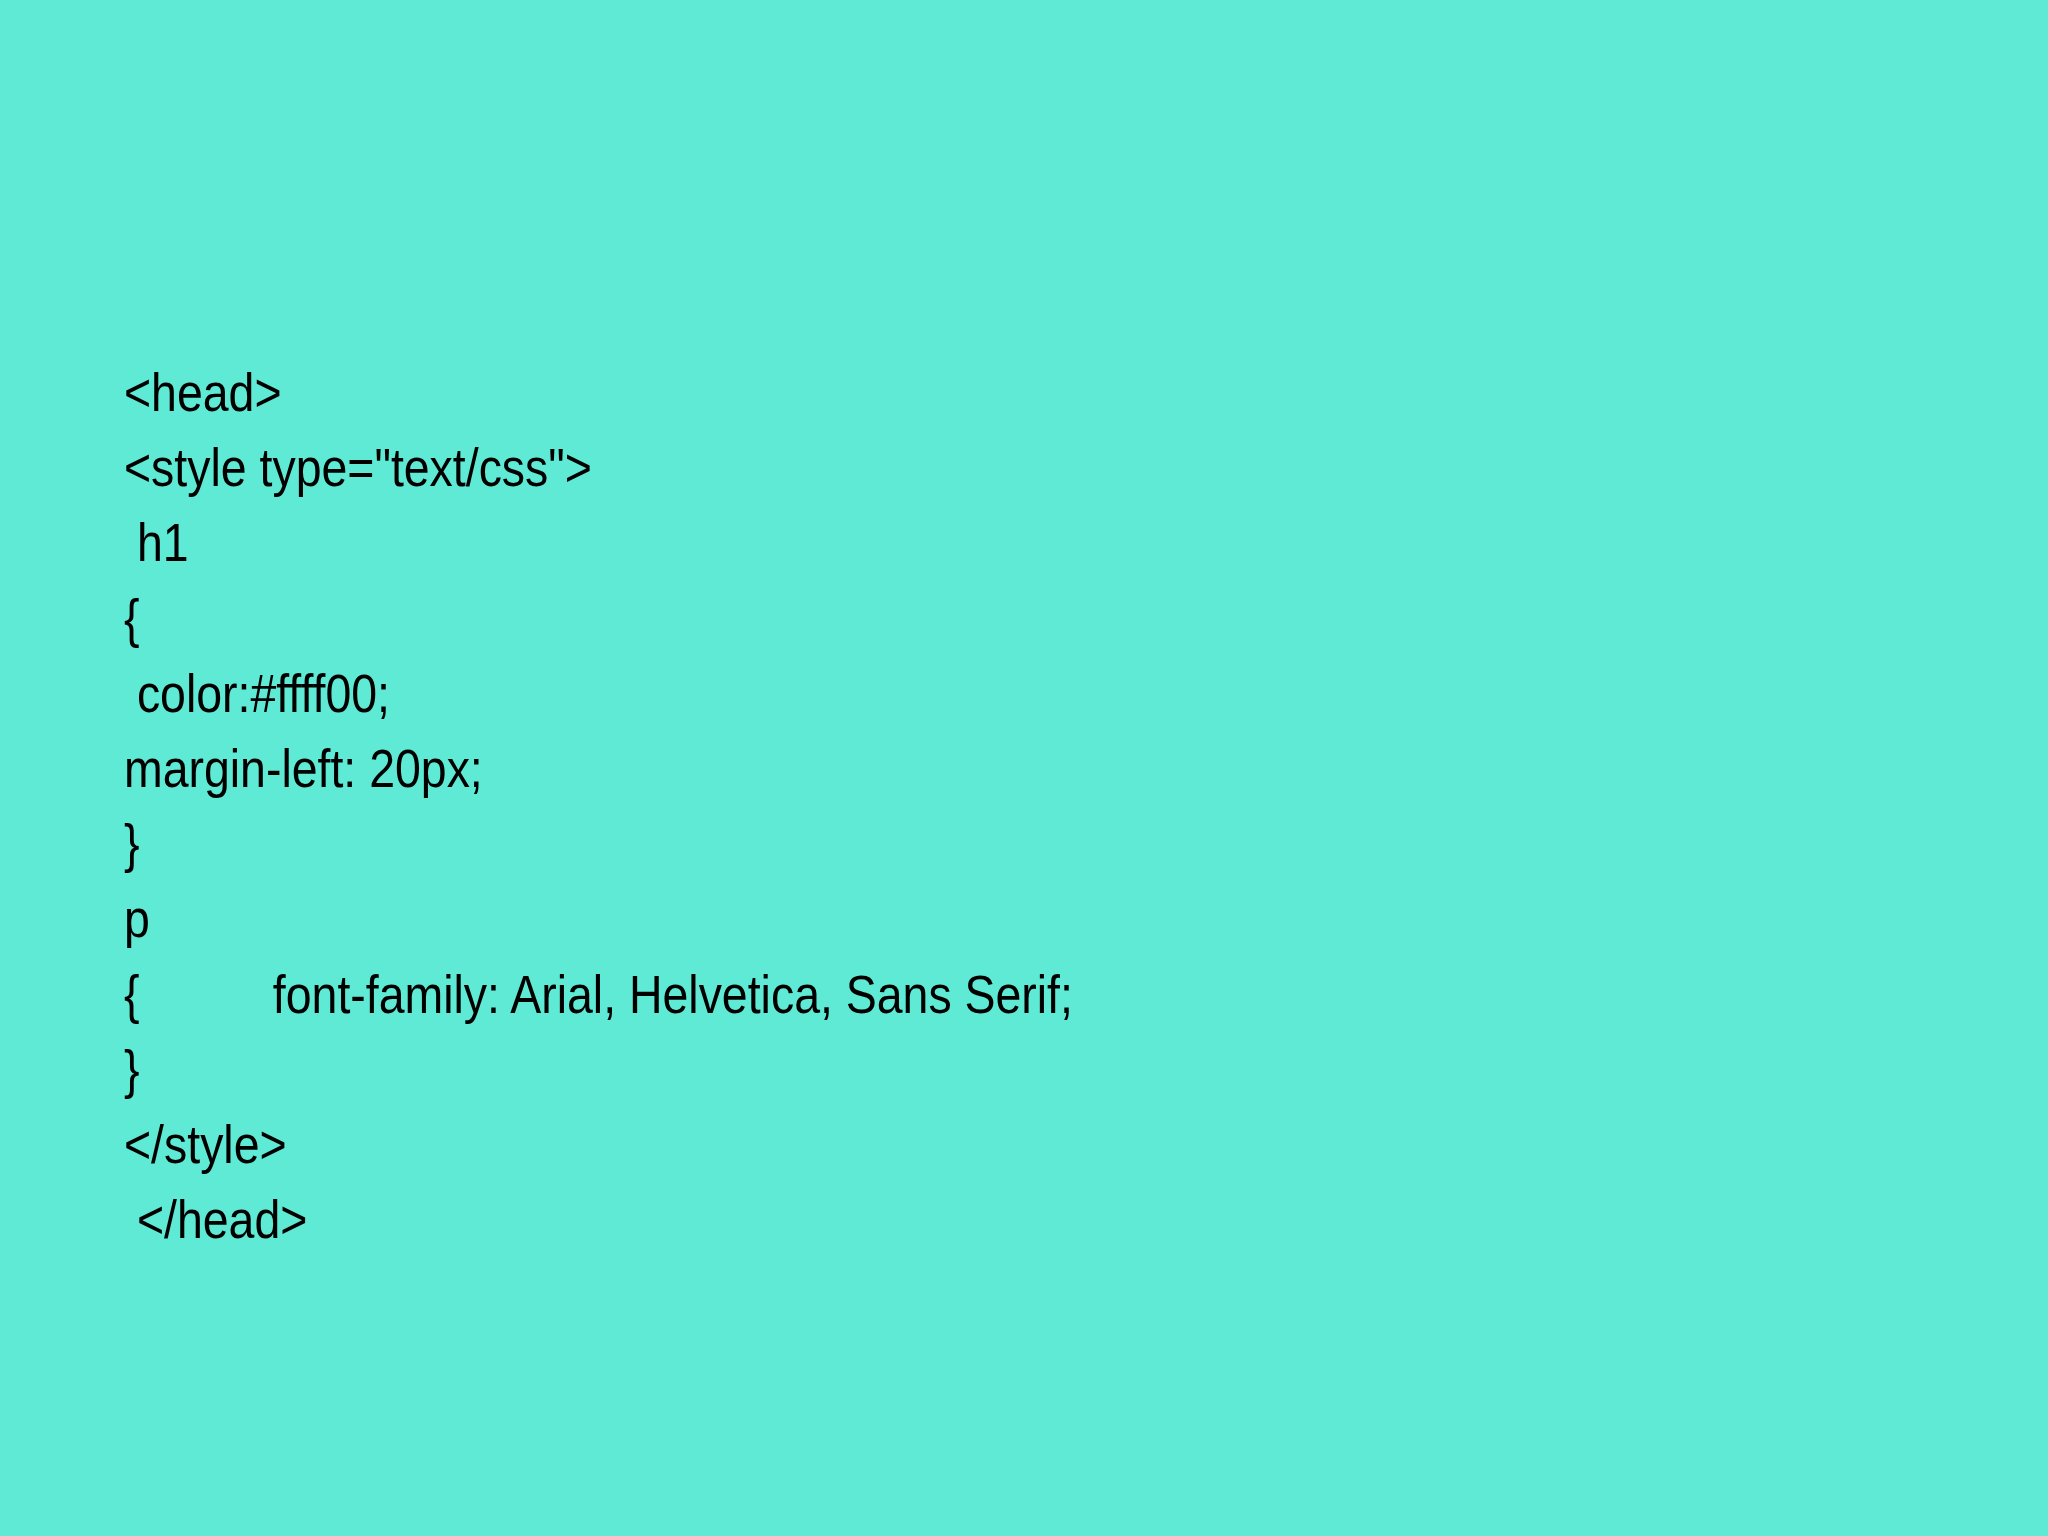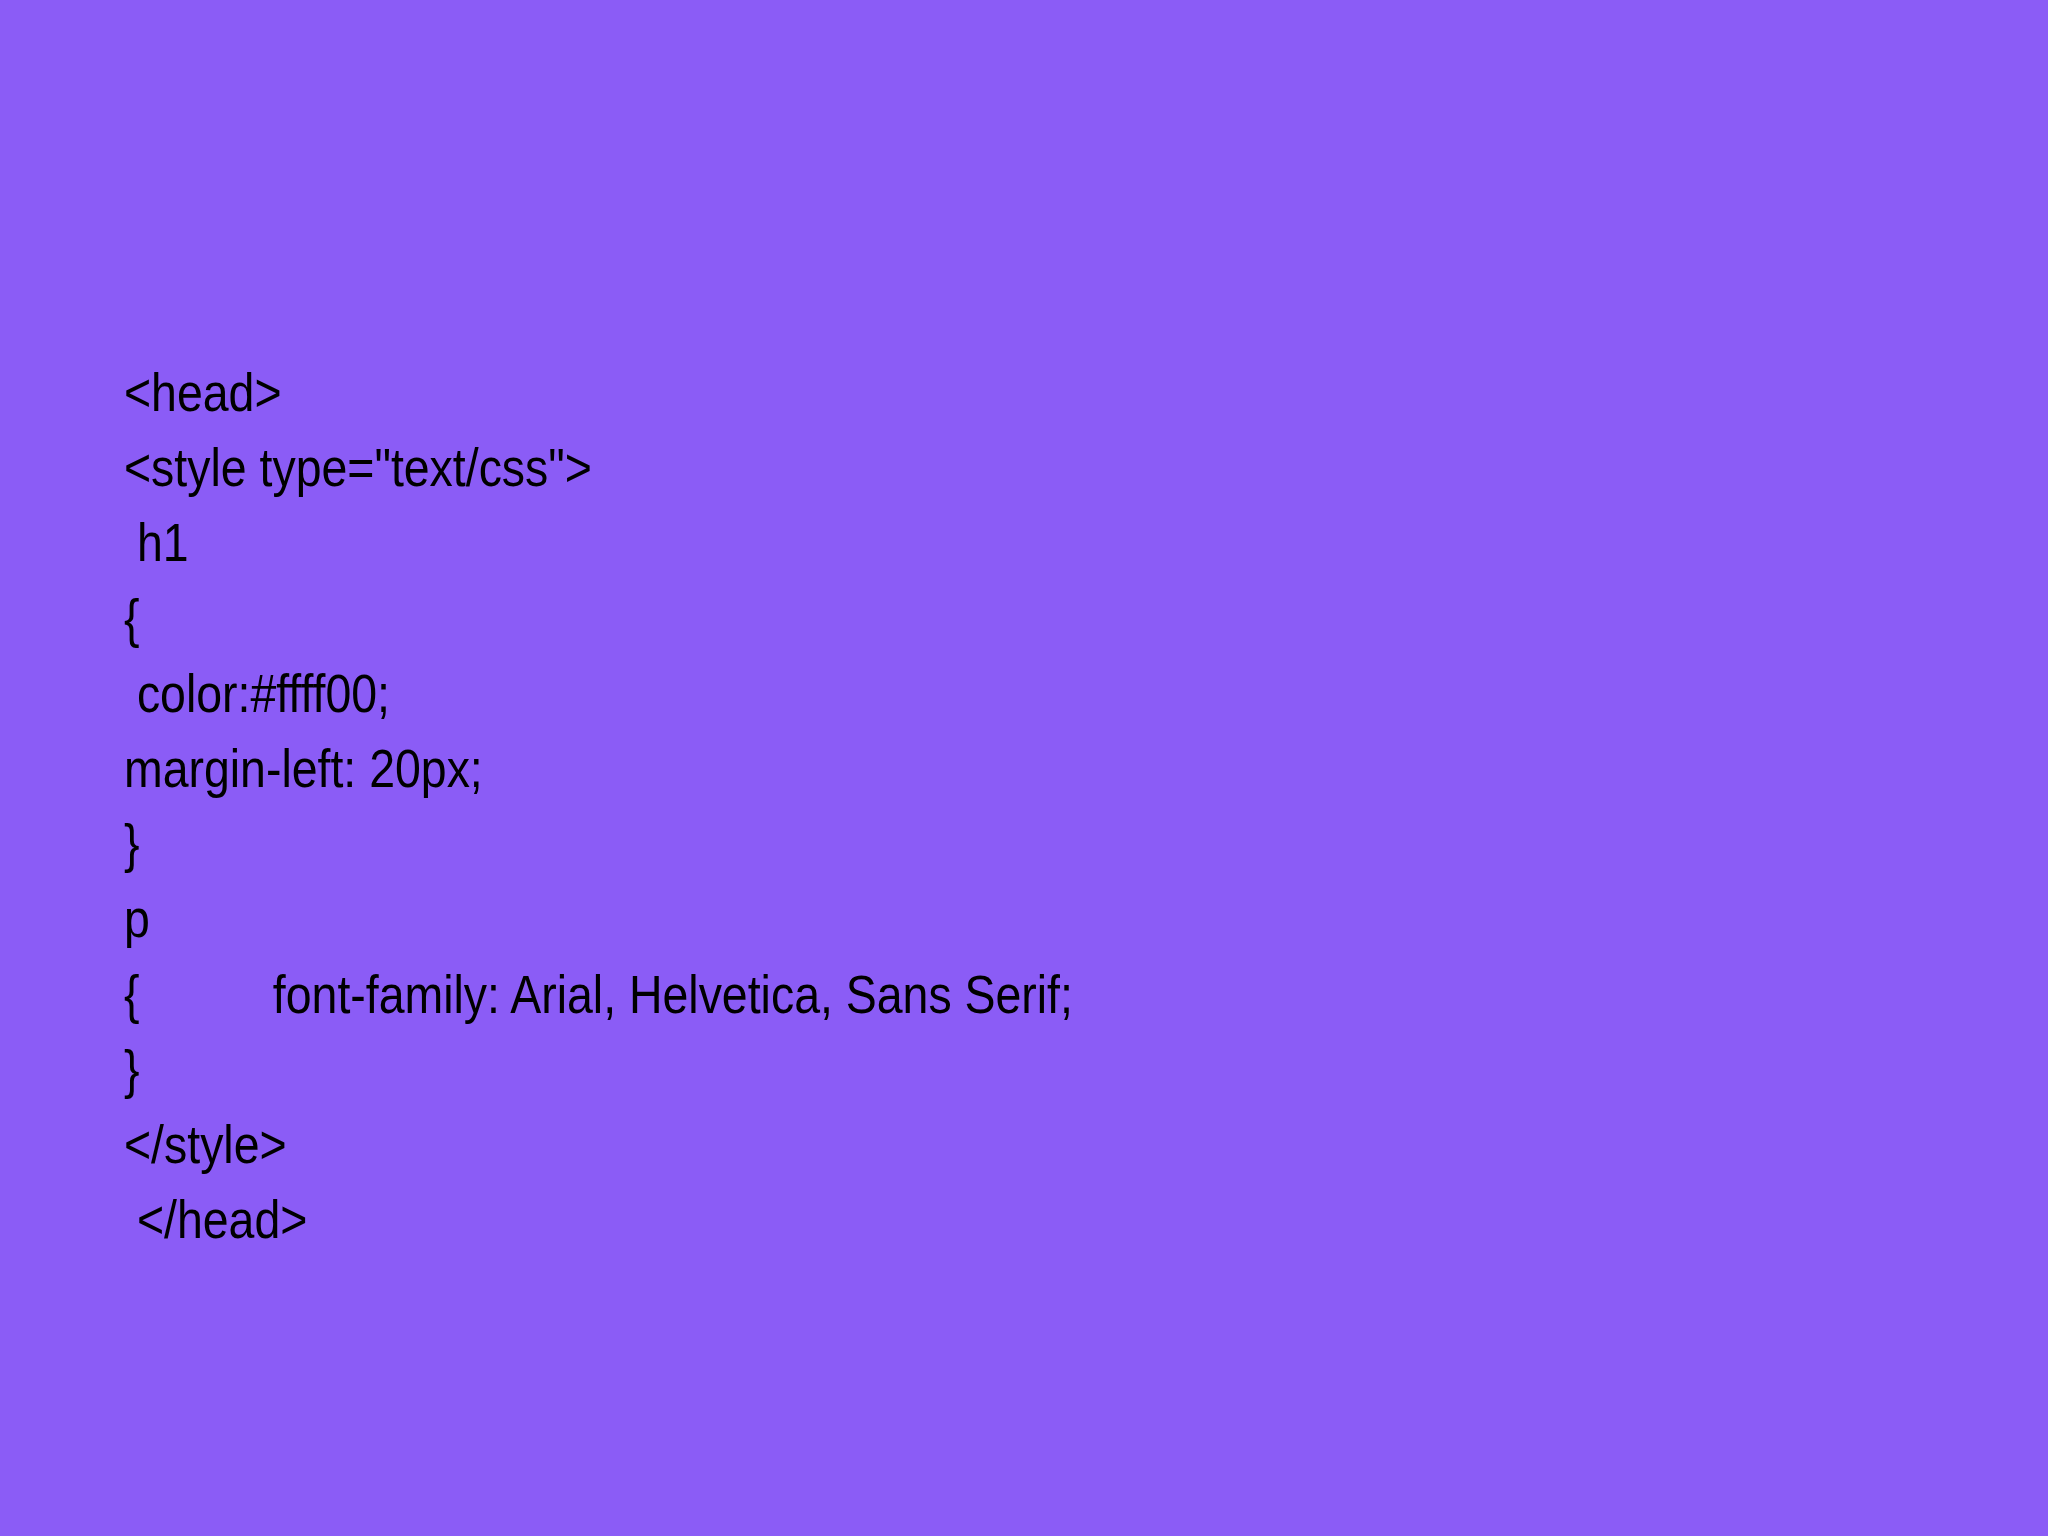--- a/index.html
+++ b/index.html
@@ -12,21 +12,21 @@
       height: 1536px;
       position: relative;
       overflow: hidden;
     }
     .slide {
       position: absolute;
       left: 0;
       top: 0;
       width: 2048px;
       height: 1536px;
-      background: #8b5cf6;
+      background: #5eead4;
     }
     .code-block {
       position: absolute;
       left: 124px;
       top: 355px;
       width: 1800px;
     }
     .code-line {
       position: relative;
       height: 75.2px;

